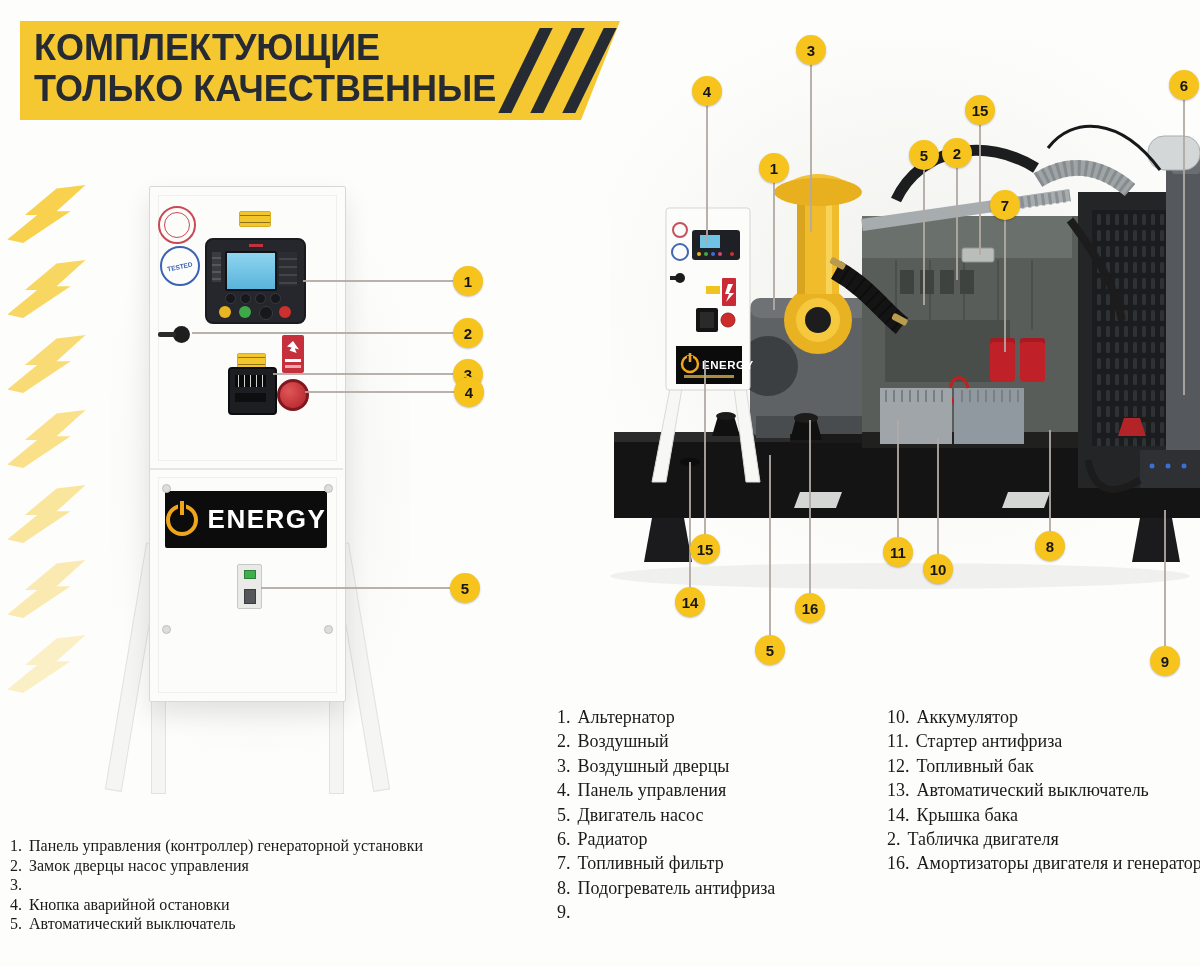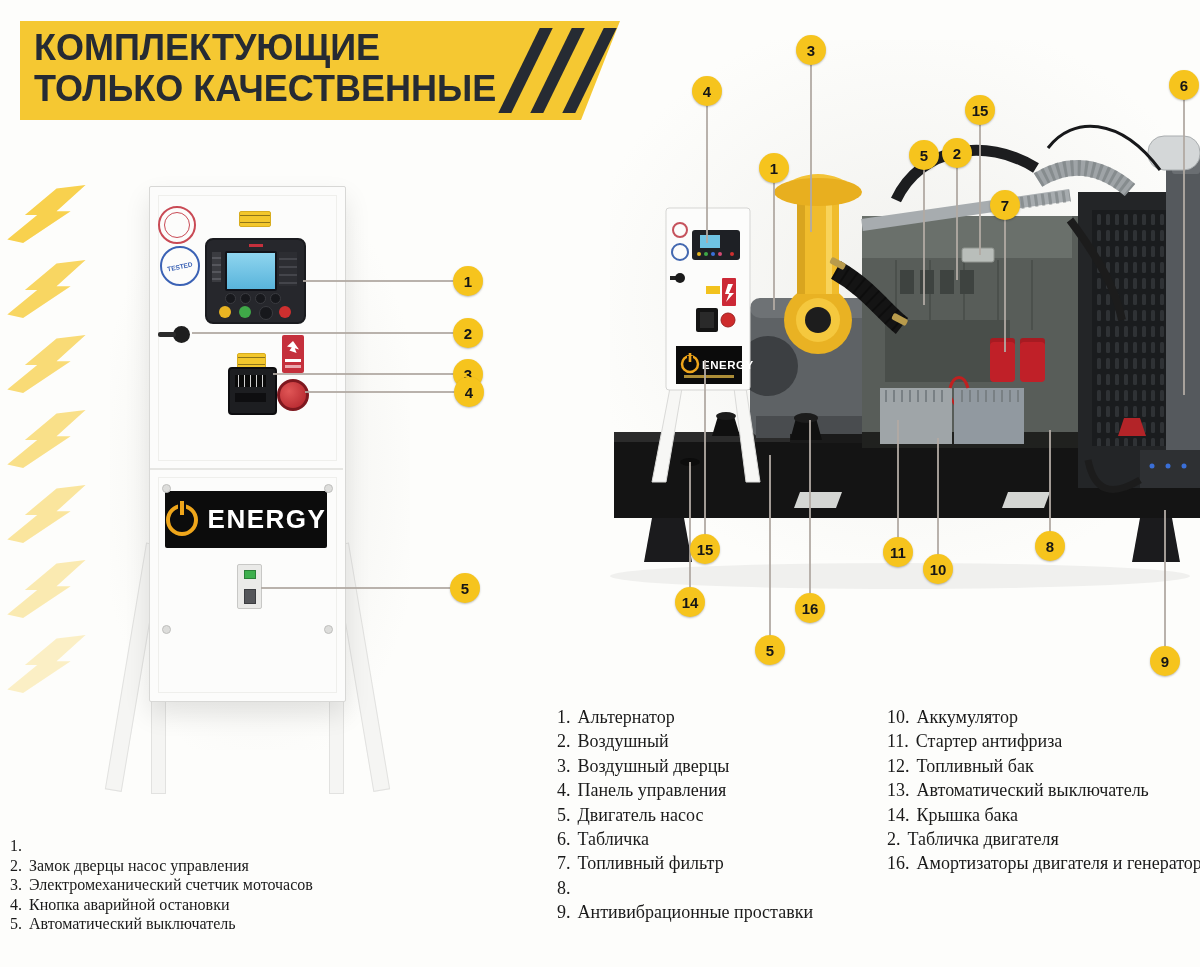--- a/index.html
+++ b/index.html
@@ -326,28 +326,28 @@
         <rect x="88.7" y="333" width="2.6" height="9" fill="#EFA61B"></rect>
         <text x="102" y="349" fill="#FFFFFF" font-family="Liberation Sans, sans-serif" font-size="11.5" font-weight="bold" letter-spacing="0.5">ENERGY</text>
         <rect x="84" y="355" width="50" height="3" fill="#C9A43F" opacity="0.85"></rect>
       </g>
     </g>
   </svg>
 
   <div id="legend-cabinet" class="legend">
       <div class="legend-item">
         <span class="num">1.</span>
+        <span class="lbl">Панель управления (контроллер) генераторной установки</span>
       </div>
       <div class="legend-item">
         <span class="num">2.</span>
         <span class="lbl">Замок дверцы насос управления</span>
       </div>
       <div class="legend-item">
         <span class="num">3.</span>
-        <span class="lbl">Электромеханический счетчик моточасов</span>
       </div>
       <div class="legend-item">
         <span class="num">4.</span>
         <span class="lbl">Кнопка аварийной остановки</span>
       </div>
       <div class="legend-item">
         <span class="num">5.</span>
         <span class="lbl">Автоматический выключатель</span>
       </div>
     </div>
@@ -367,32 +367,32 @@
       <div class="legend-item">
         <span class="num">4.</span>
         <span class="lbl">Панель управления</span>
       </div>
       <div class="legend-item">
         <span class="num">5.</span>
         <span class="lbl">Двигатель насос</span>
       </div>
       <div class="legend-item">
         <span class="num">6.</span>
-        <span class="lbl">Табличка</span>
+        <span class="lbl">Радиатор</span>
       </div>
       <div class="legend-item">
         <span class="num">7.</span>
         <span class="lbl">Топливный фильтр</span>
       </div>
       <div class="legend-item">
         <span class="num">8.</span>
+        <span class="lbl">Подогреватель антифриза</span>
       </div>
       <div class="legend-item">
         <span class="num">9.</span>
-        <span class="lbl">Антивибрационные проставки</span>
       </div>
     </div>
   <div id="legend-gen-right" class="legend">
       <div class="legend-item">
         <span class="num">10.</span>
         <span class="lbl">Аккумулятор</span>
       </div>
       <div class="legend-item">
         <span class="num">11.</span>
         <span class="lbl">Стартер антифриза</span>

